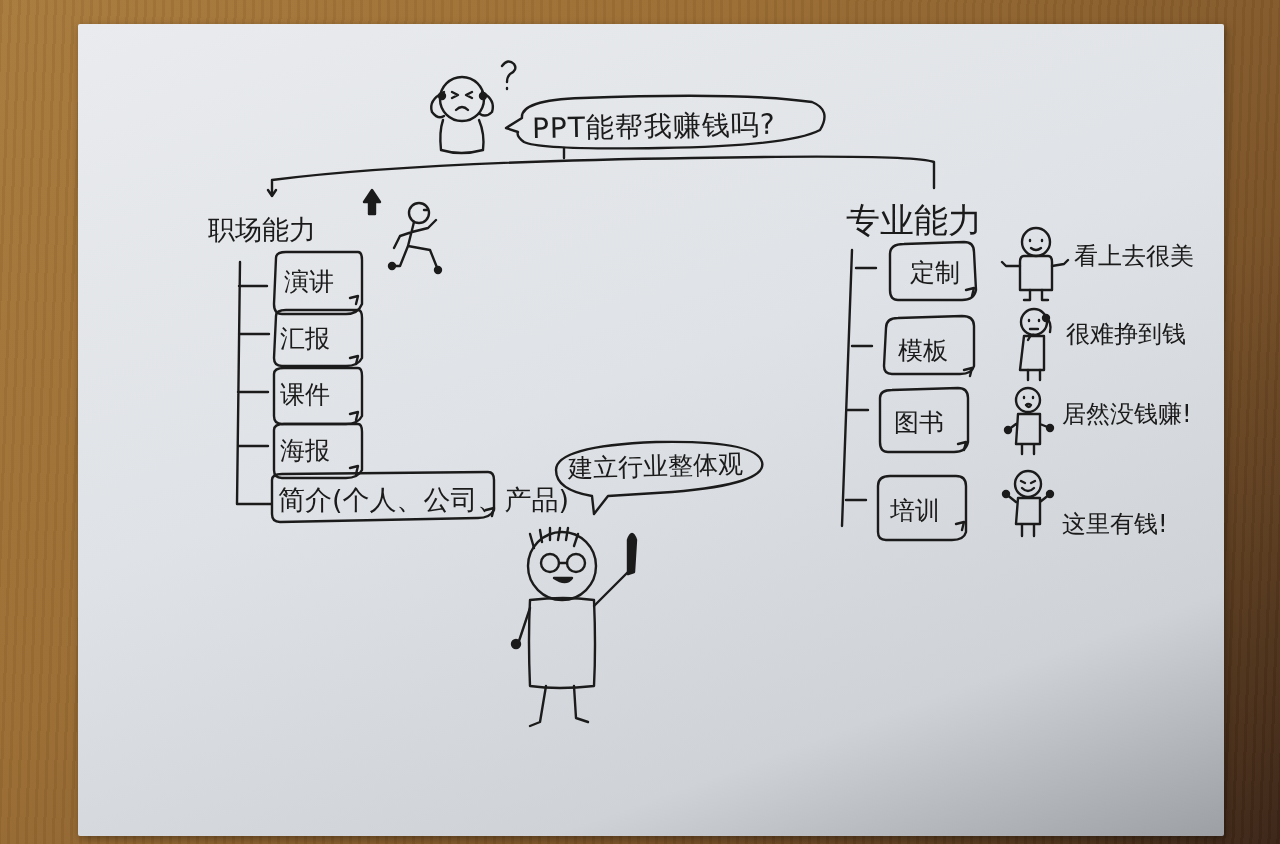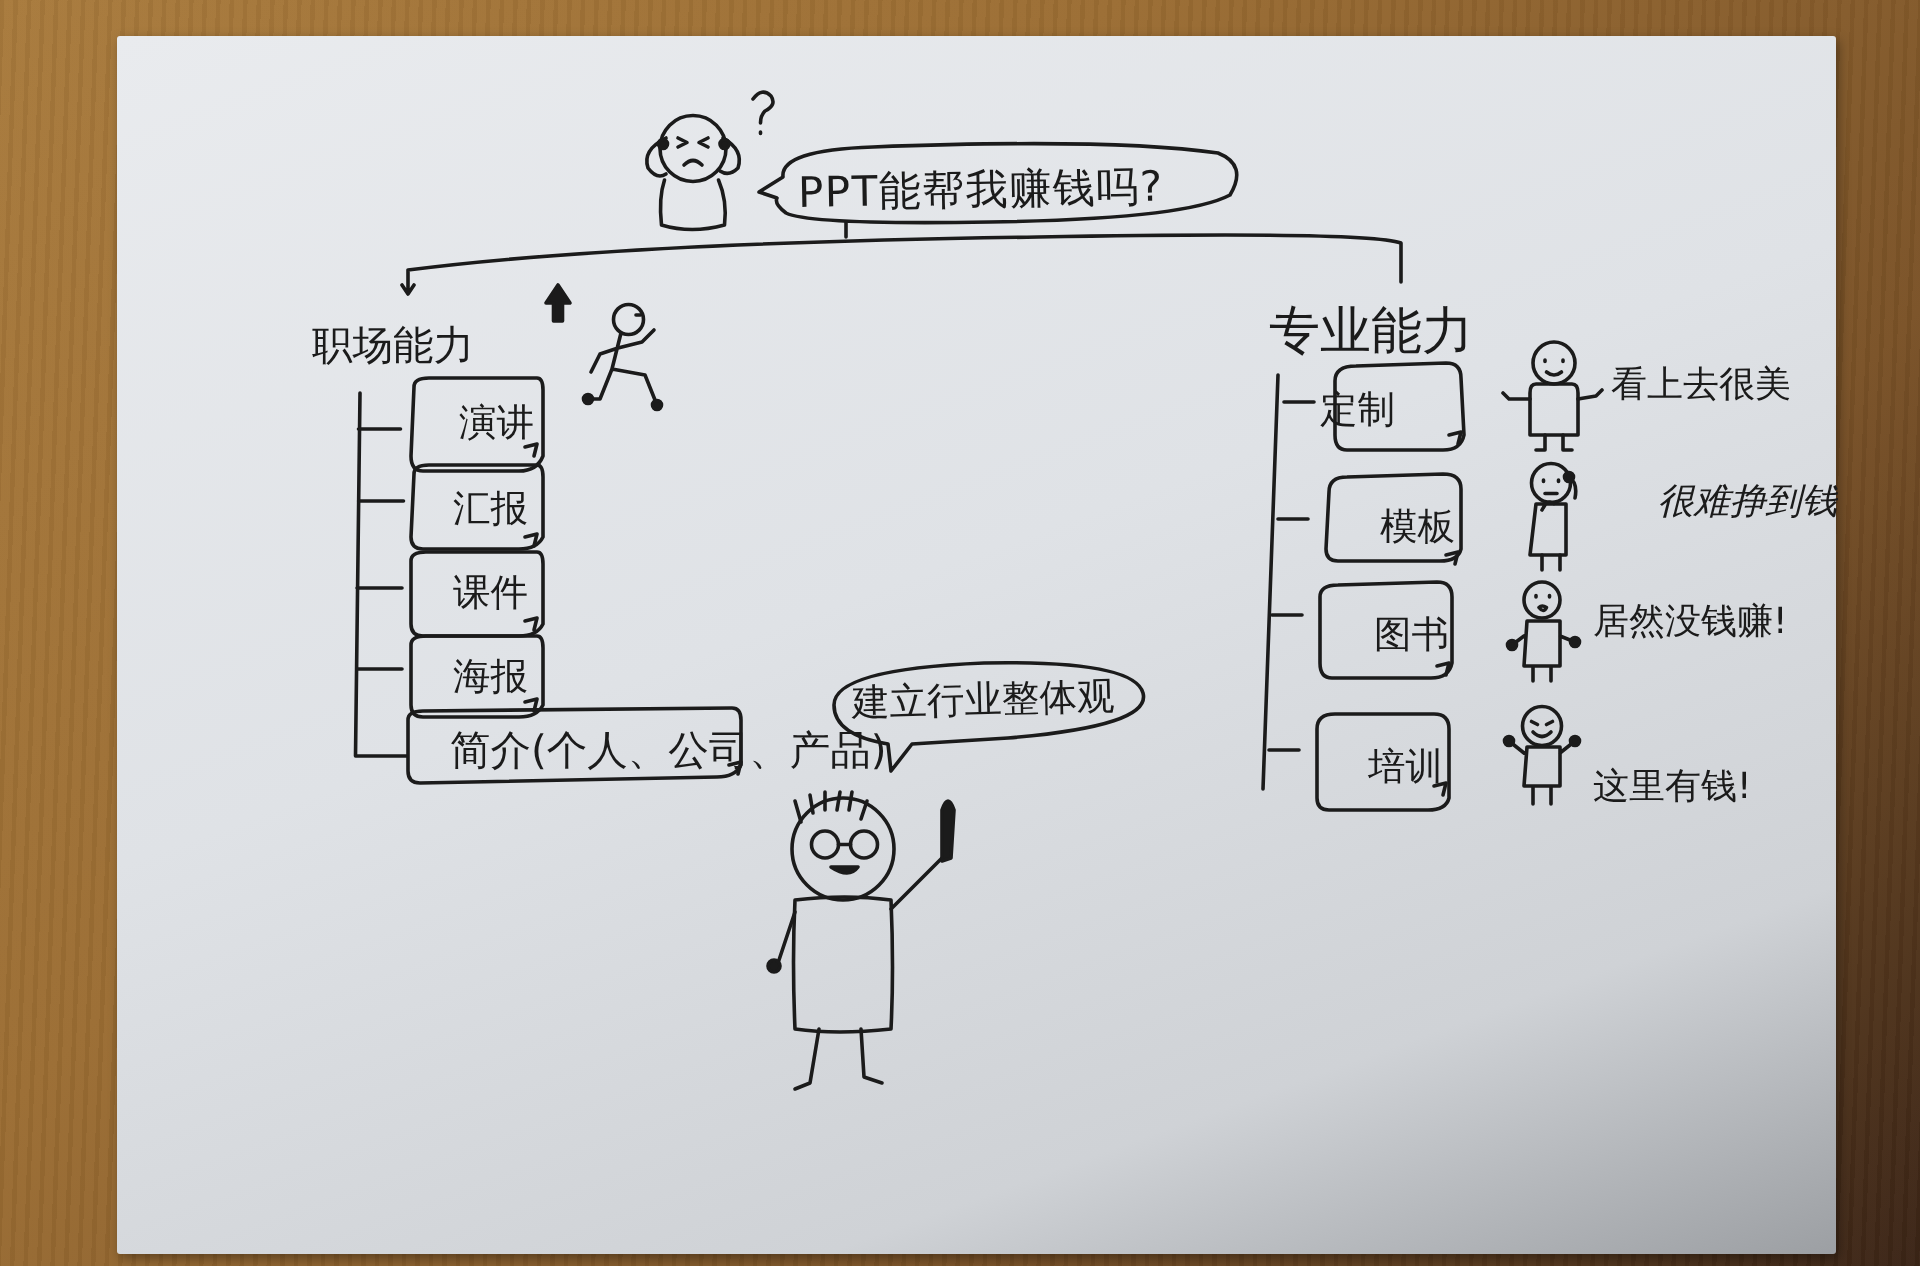--- a/index.html
+++ b/index.html
@@ -20,21 +20,21 @@
   }
   svg.ink { position:absolute; left:0; top:0; width:1280px; height:844px; }
   .hw {
     position:absolute; color:#1b1b1b; white-space:nowrap;
     font-family: "DejaVu Sans", sans-serif; font-weight:400;
     transform-origin:left center;
   }
   .q-bubble-text { left:532px; top:110px; font-size:28px; letter-spacing:1px; transform:rotate(-1deg); }
   .branch-left { left:208px; top:212px; font-size:27px;text-align:right; }
   .branch-right { left:846px; top:198px; font-size:34px; }
-  .box-label { font-size:25px;margin-left:22px; }
+  .box-label { font-size:25px; }
   .reaction { font-size:24px; }
   .vision-text { left:568px; top:452px; font-size:25px; transform:rotate(-1.5deg); }
 </style>
 </head>
 <body>
 
 <div class="wood-grain"></div>
 <div class="paper"></div>
 
 <svg class="ink" viewBox="0 0 1280 844" fill="none" stroke="#1b1b1b" stroke-width="2.4" stroke-linecap="round" stroke-linejoin="round">
@@ -142,23 +142,23 @@
 <div class="hw q-bubble-text">PPT能帮我赚钱吗?</div>
 
 <div class="hw branch-left">职场能力</div>
 <div class="hw box-label" style="left:284px;top:265px;">演讲</div>
 <div class="hw box-label" style="left:280px;top:322px;">汇报</div>
 <div class="hw box-label" style="left:280px;top:378px;">课件</div>
 <div class="hw box-label" style="left:280px;top:434px;">海报</div>
 <div class="hw box-label" style="left:278px;top:482px;font-size:27px;">简介(个人、公司、产品)</div>
 
 <div class="hw branch-right">专业能力</div>
-<div class="hw box-label" style="left:858px;top:256px;">定制</div>
+<div class="hw box-label" style="left:910px;top:256px;">定制</div>
 <div class="hw box-label" style="left:898px;top:334px;">模板</div>
 <div class="hw box-label" style="left:894px;top:406px;">图书</div>
 <div class="hw box-label" style="left:890px;top:494px;">培训</div>
 
 <div class="hw reaction" style="left:1074px;top:240px;text-align:center;">看上去很美</div>
-<div class="hw reaction" style="left:1105px;top:318px;font-style:italic;">很难挣到钱</div>
+<div class="hw reaction" style="left:1066px;top:318px;">很难挣到钱</div>
 <div class="hw reaction" style="left:1062px;top:398px;">居然没钱赚!</div>
 <div class="hw reaction" style="left:1062px;top:508px;">这里有钱!</div>
 
 <div class="hw vision-text">建立行业整体观</div>
 
 </body></html>

